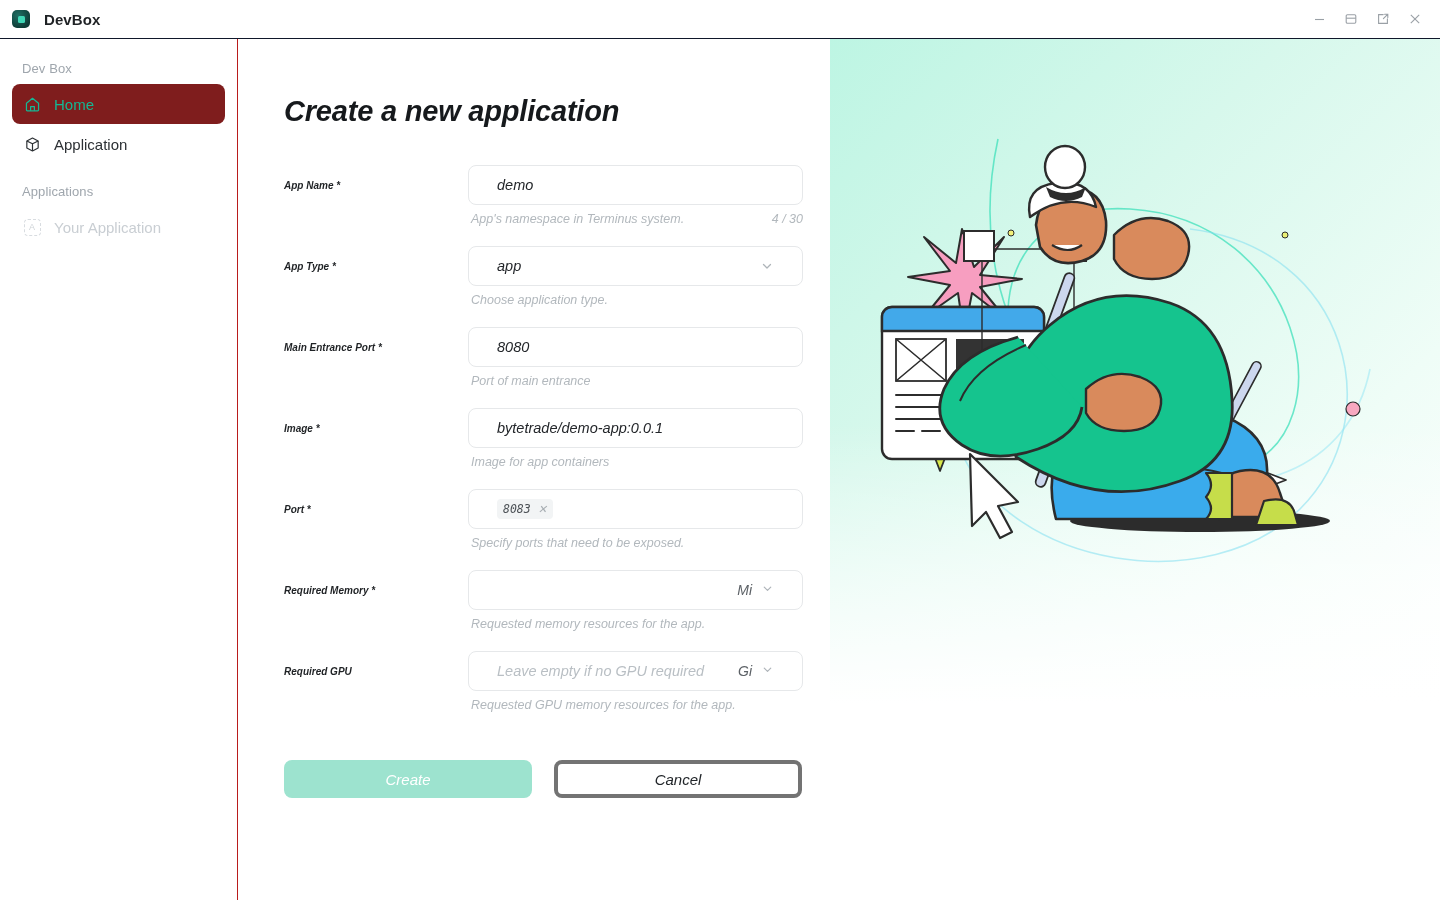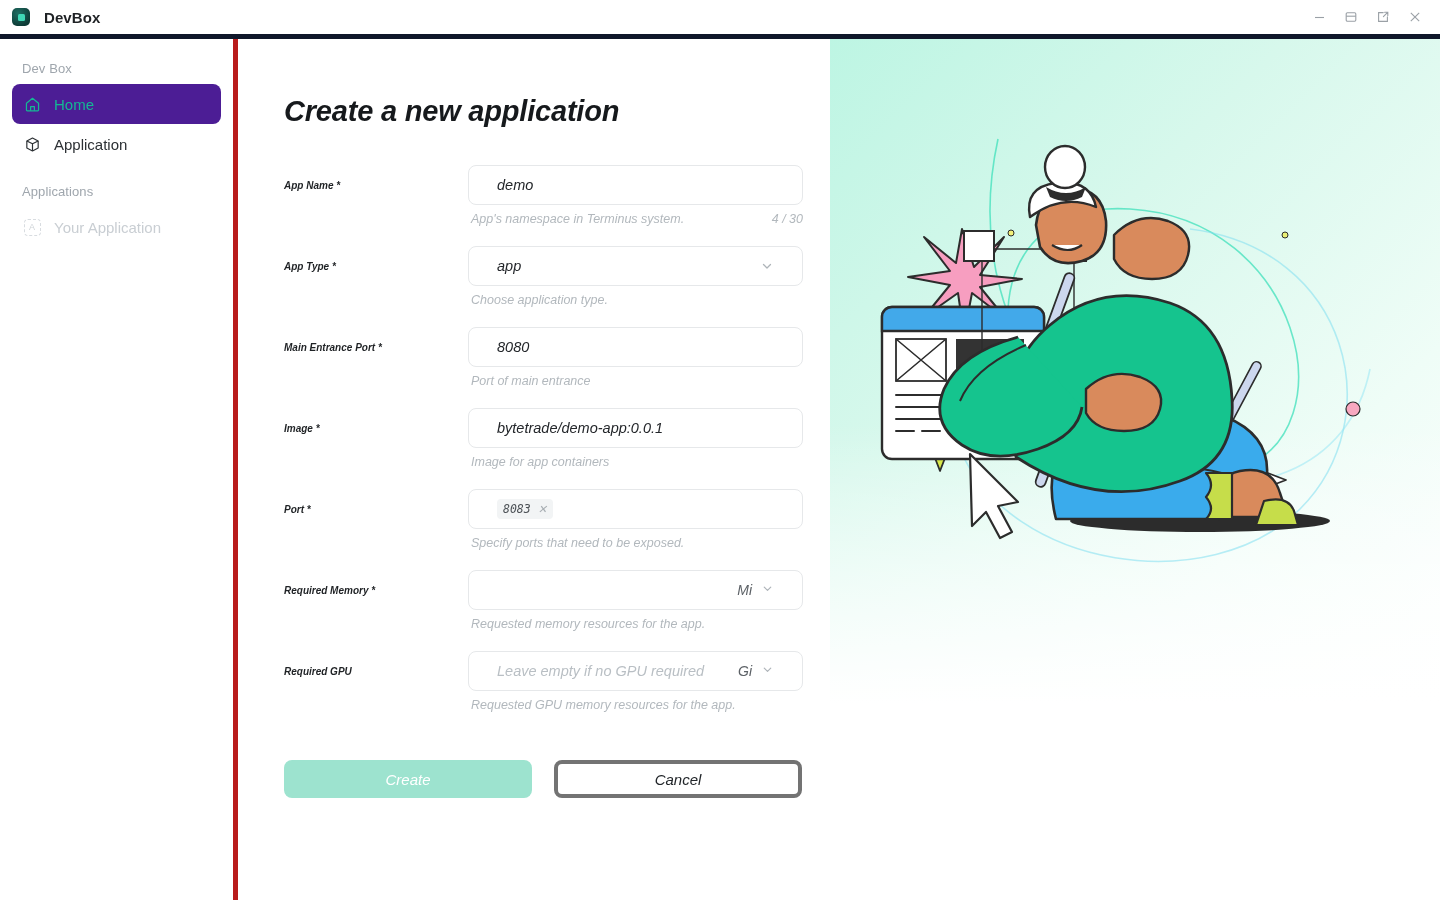--- a/index.html
+++ b/index.html
@@ -10,21 +10,21 @@
     background: #ffffff;
     font-family: "Liberation Sans", sans-serif;
     -webkit-font-smoothing: antialiased;
   }
 
   
   .titlebar {
     position: absolute; top: 0; left: 0;
     width: 1440px; height: 39px;
     background: #ffffff;
-    border-bottom: 5px solid #0f172a;
+    border-bottom: 1px solid #0f172a;
     display: flex; align-items: center;
   }
   .app-logo {
     margin-left: 12px; width: 18px; height: 18px;
     border-radius: 5px;
     background: radial-gradient(circle at 35% 30%, #1f6e63 0%, #0d3b36 75%);
     display: flex; align-items: center; justify-content: center;
   }
   .app-logo i {
     width: 7px; height: 7px; border-radius: 1.5px;
@@ -44,38 +44,38 @@
     display: flex; align-items: center; justify-content: center;
     color: #9aa0a6; cursor: default;
   }
   .win-btn svg { display: block; }
 
   
   .sidebar {
     position: absolute; top: 39px; left: 0;
     width: 238px; height: 861px;
     background: #ffffff;
-    border-right: 5px solid #b91c1c;
+    border-right: 1px solid #b91c1c;
     padding-top: 14px;
   }
   .side-group-label {
     font-size: 13px; color: #9fa6ad;
     padding: 8px 0 8px 22px;
     letter-spacing: .1px;
   }
   .side-item {
     height: 40px; margin: 0 12px;
     border-radius: 8px;
     display: flex; align-items: center;
     padding-left: 10px; gap: 12px;
     font-size: 15px; color: #2c3034;
     cursor: default;
   }
   .side-item.active {
-    background: #4c1d95;
+    background: #7f1d1d;
     color: #14b894;
   }
   .side-item .ico {
     width: 20px; height: 20px;
     display: flex; align-items: center; justify-content: center;
     flex: 0 0 20px;
   }
   .side-item.disabled { color: #c9ced3; }
   .ph-icon {
     width: 17px; height: 17px; border-radius: 4px;

